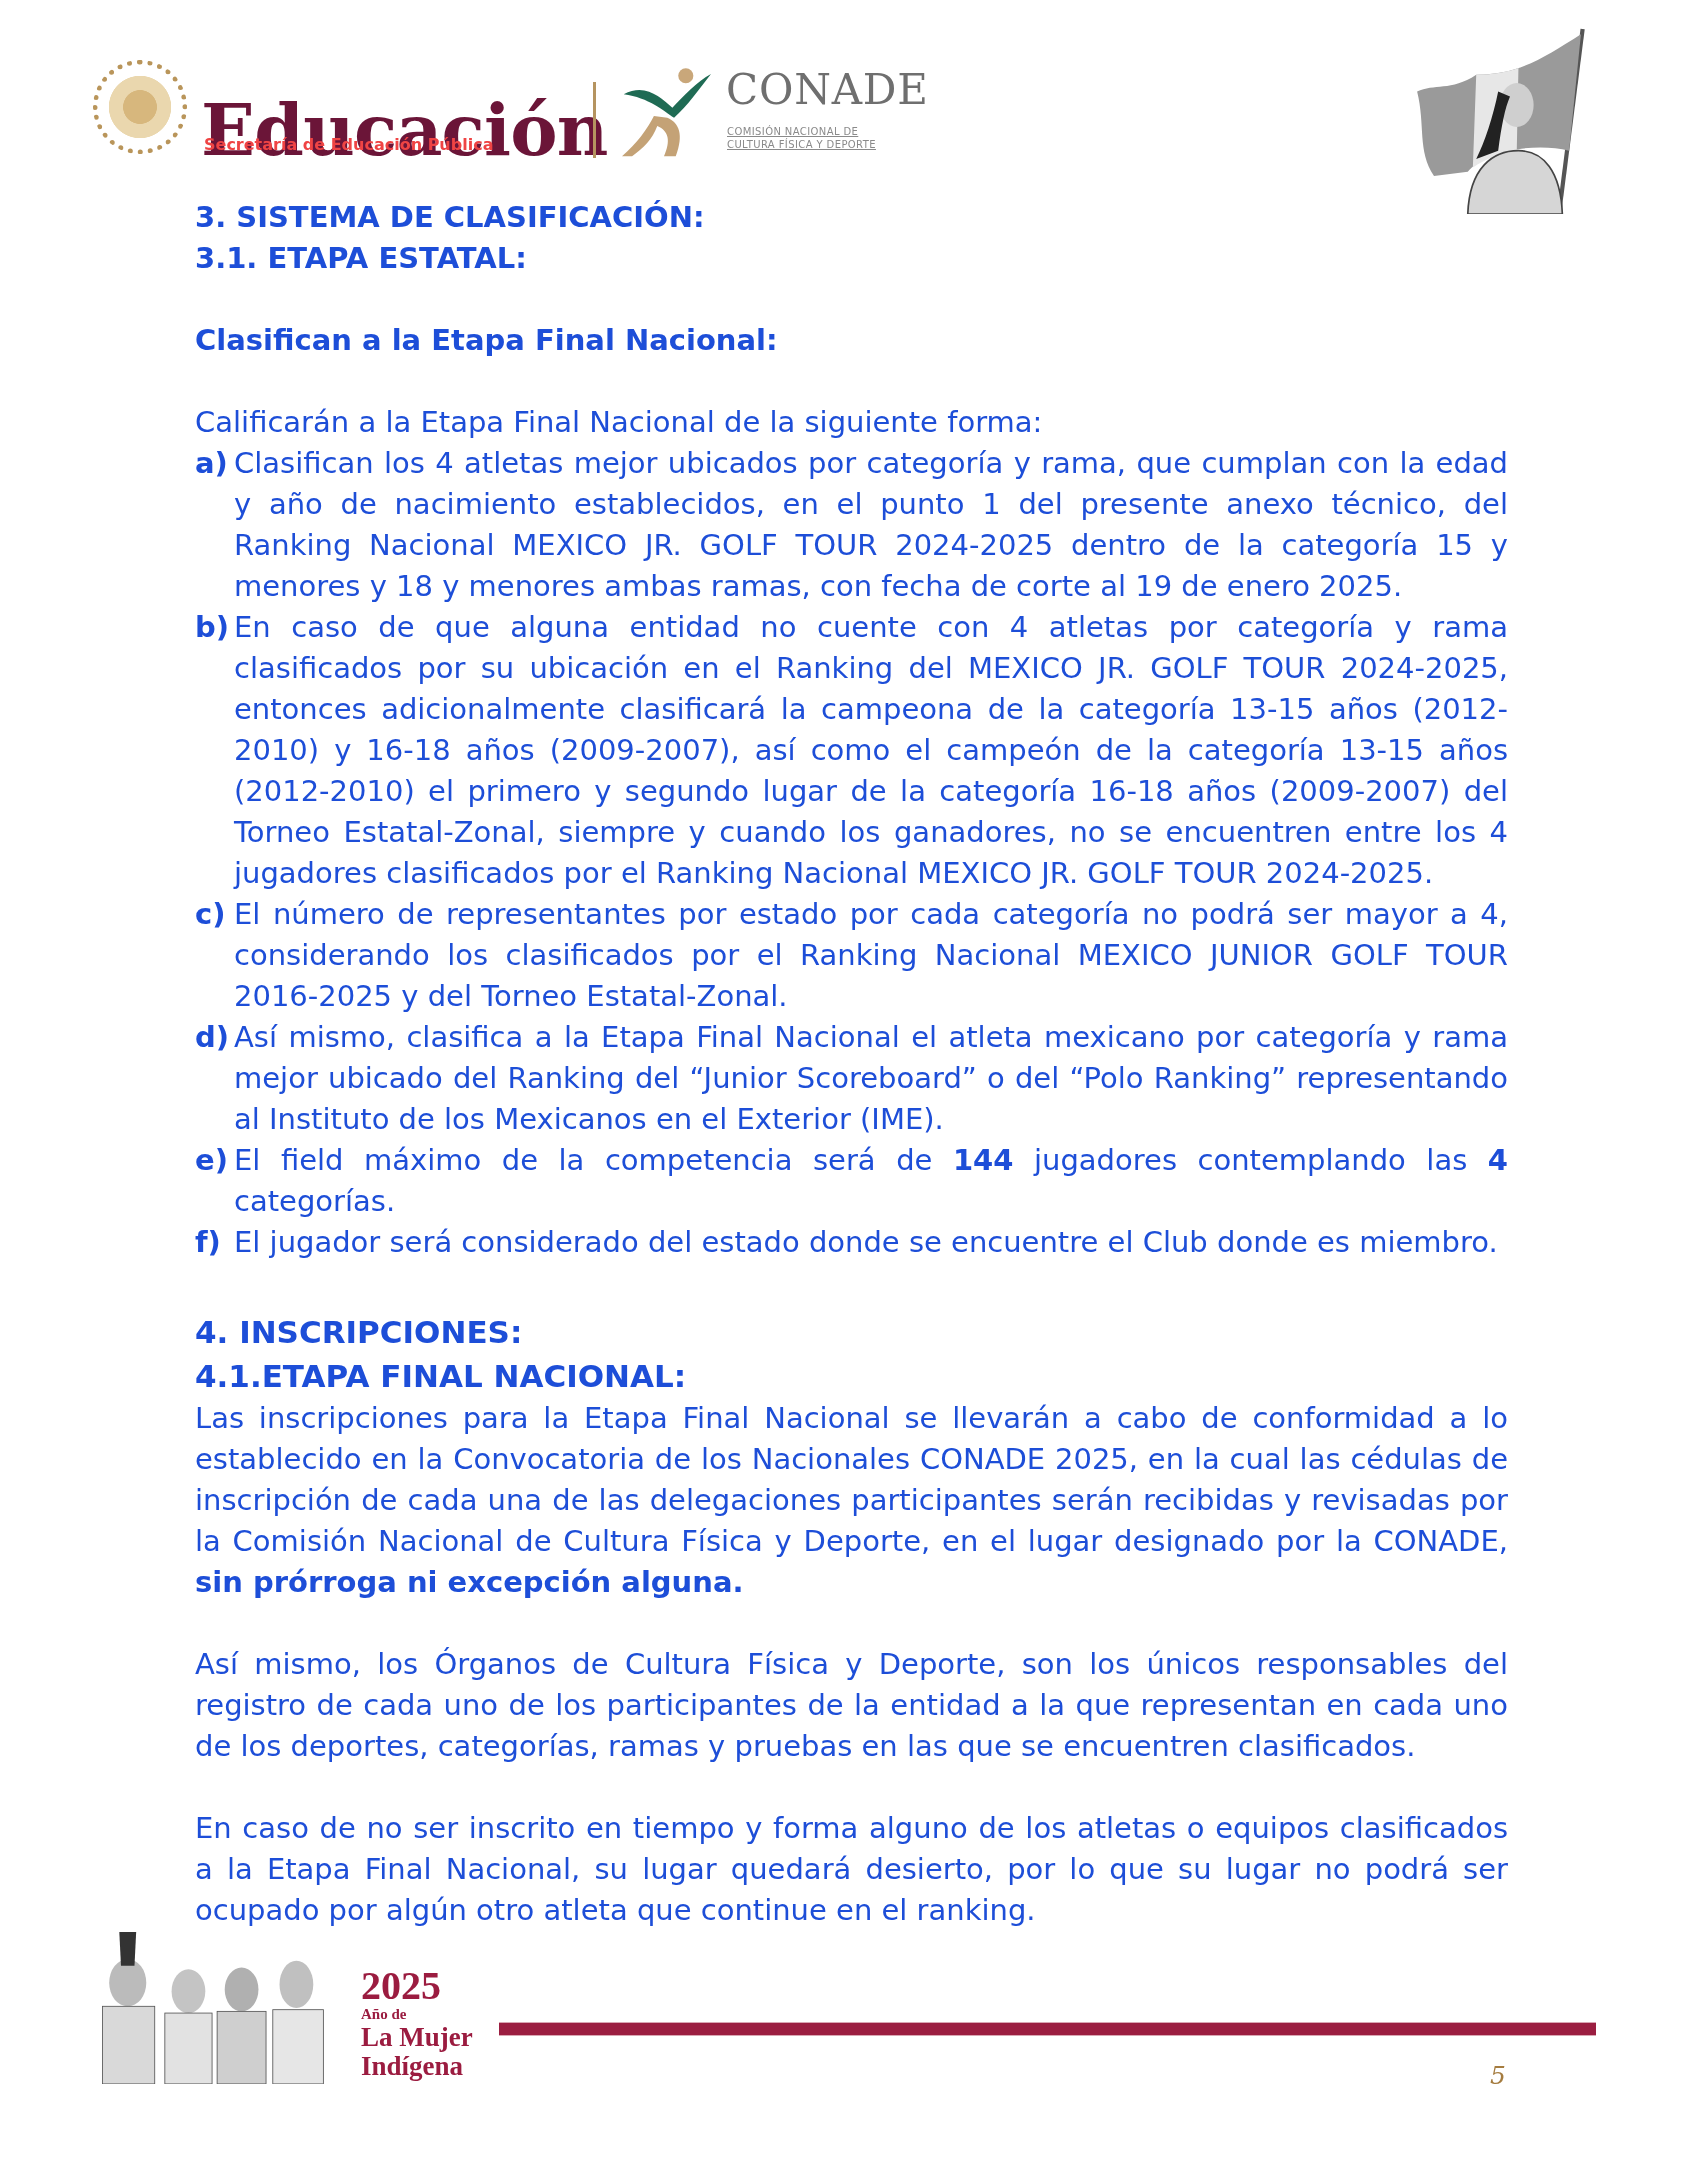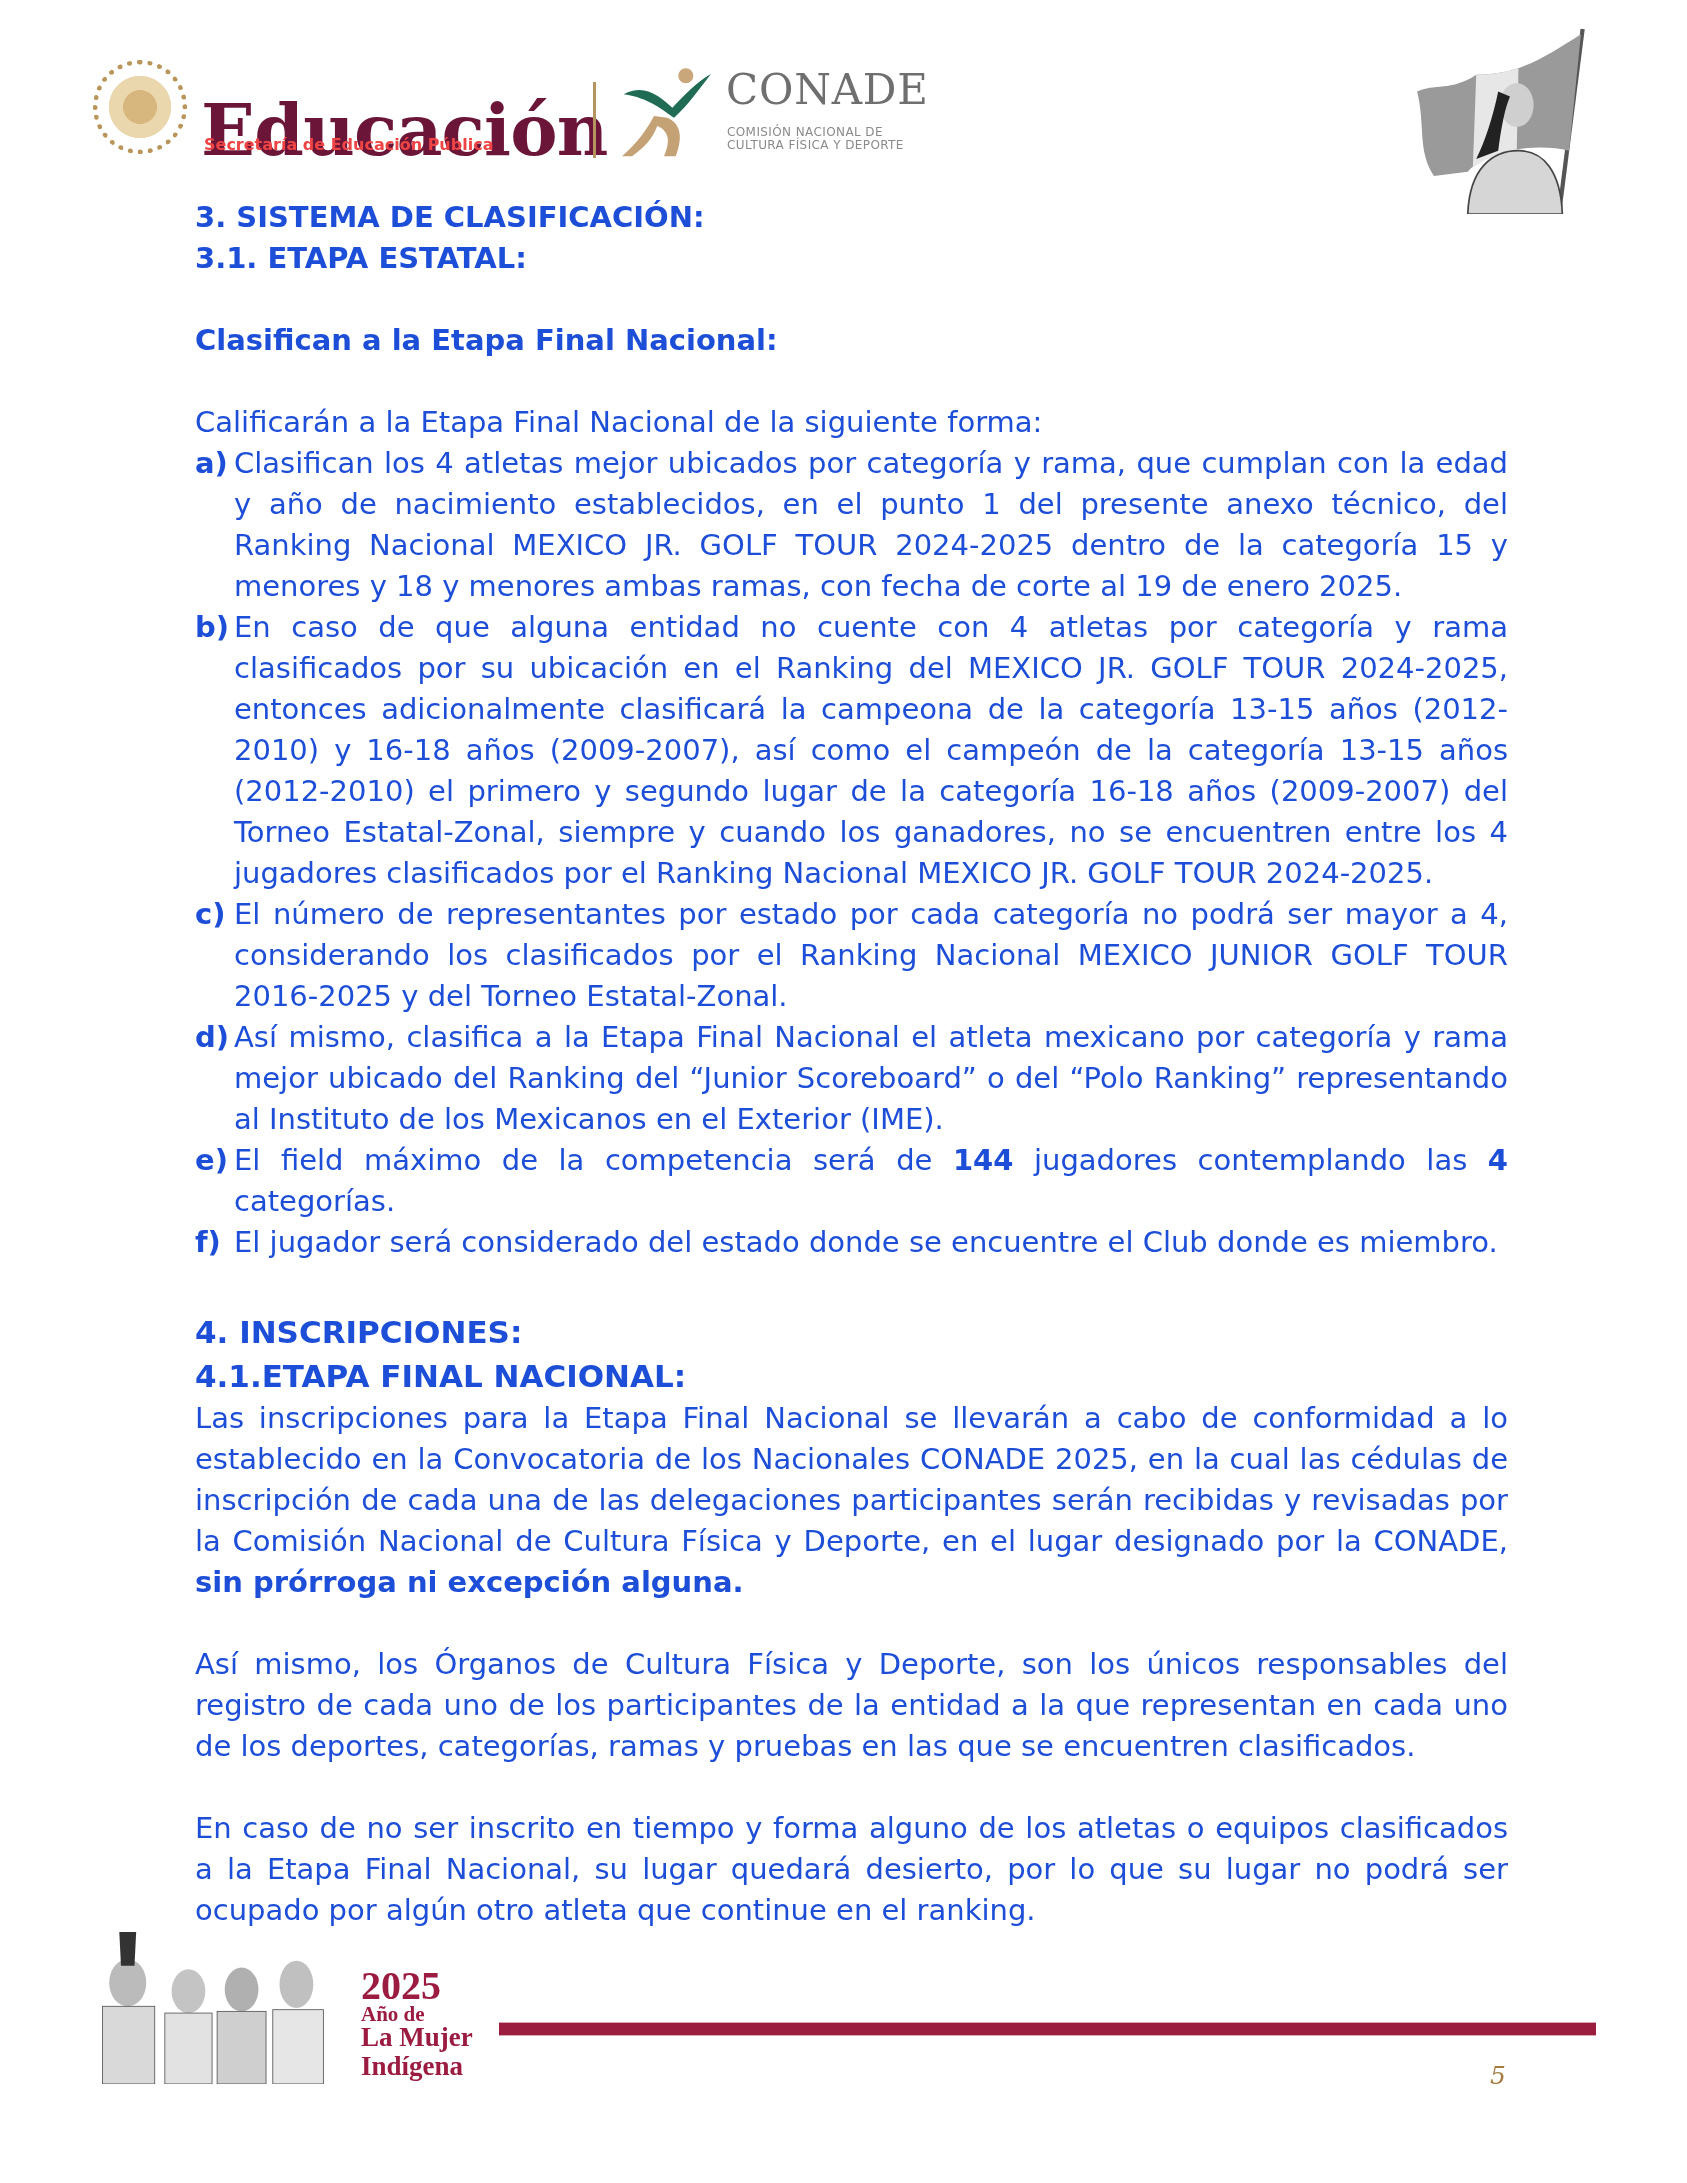--- a/index.html
+++ b/index.html
@@ -12,43 +12,43 @@
           border: 5px dotted #b9955a; box-sizing: border-box;
           background: radial-gradient(circle, #d7b77d 0 28%, #ead7ae 29% 52%, #fff 53%); }
   .edu-title { position: absolute; left: 108px; top: -5px; font-family: "DejaVu Serif", "Liberation Serif", serif;
                font-weight: bold; font-size: 71px; color: #6b1538; letter-spacing: -0.8px; margin-top: 36px; }
   .edu-sub { position: absolute; left: 111px; top: 78px; font-family: "DejaVu Sans", sans-serif; font-size: 16px;
              font-weight: bold; color: #ef4444; }
   .hdr-divider { position: absolute; left: 500px; top: 25px; width: 2.5px; height: 76px; background: #b59460; }
   .conade-mark { position: absolute; left: 527px; top: 6.7px; width: 93px; height: 94px; }
   .conade-title { position: absolute; left: 633px; top: 8.4px; font-family: "DejaVu Serif", "Liberation Serif", serif;
                   font-size: 42px; color: #6f6f6f; letter-spacing: 0.8px; }
-  .conade-sub { position: absolute; left: 634px; top: 69px; font-family: "DejaVu Sans", sans-serif; font-size: 12px;
-                color: #8a8a8a; line-height: 12.7px; letter-spacing: 0.4px; width: 219px; }
+  .conade-sub { position: absolute; left: 634px; top: 69px; font-family: "DejaVu Sans", sans-serif; font-size: 10px;
+                color: #8a8a8a; line-height: 12.7px; letter-spacing: 0.4px; width: 219px; text-decoration: underline; }
 
   .flag-illustration { position: absolute; left: 1417px; top: 23.6px; width: 186px; height: 190px; }
 
   
   .content { position: absolute; left: 195px; top: 197px; width: 1313px;
              font-family: "DejaVu Sans", sans-serif; font-size: 29px; line-height: 41px; color: #1d4ed8; }
   .h { font-weight: bold; }
   .p { text-align: justify; margin: 0; }
   .gap { height: 41px; }
   .list-item { display: flex; text-align: justify; }
   .list-marker { flex: 0 0 39px; font-weight: bold; }
   .list-text { flex: 1; }
   b { font-weight: bold; }
   .h2 { font-weight: bold; font-size: 31px; line-height: 44px; }
 
   
   .footer-art { position: absolute; left: 94px; top: 1932px; width: 253px; height: 152px; }
   .footer-year { position: absolute; left: 361px; top: 1966px; font-family: Liberation Serif, serif;
                  font-weight: bold; color: #9b1c40; text-align: left; width: 118px; }
   .footer-year .y { font-size: 40px; line-height: 40px; display:block; }
-  .footer-year .s { font-size: 21px; line-height: 17px; display:block; }
+  .footer-year .s { font-size: 15px; line-height: 17px; display:block; }
   .footer-year .m { font-size: 27px; line-height: 29px; display:block; }
   .footer-bar { position: absolute; left: 499px; top: 2022px; width: 1097px; height: 13.5px; background: #9b1e41;
                 border-top: 1.7px solid #d9a6b3; border-bottom: 1.7px solid #d9a6b3; box-sizing: border-box; }
   .page-number { position: absolute; left: 1490px; top: 2061px; font-family: "DejaVu Serif", serif; font-style: italic;
                  font-size: 25px; color: #a57c3f; }
 </style>
 </head>
 <body>
 
 <div class="header">

